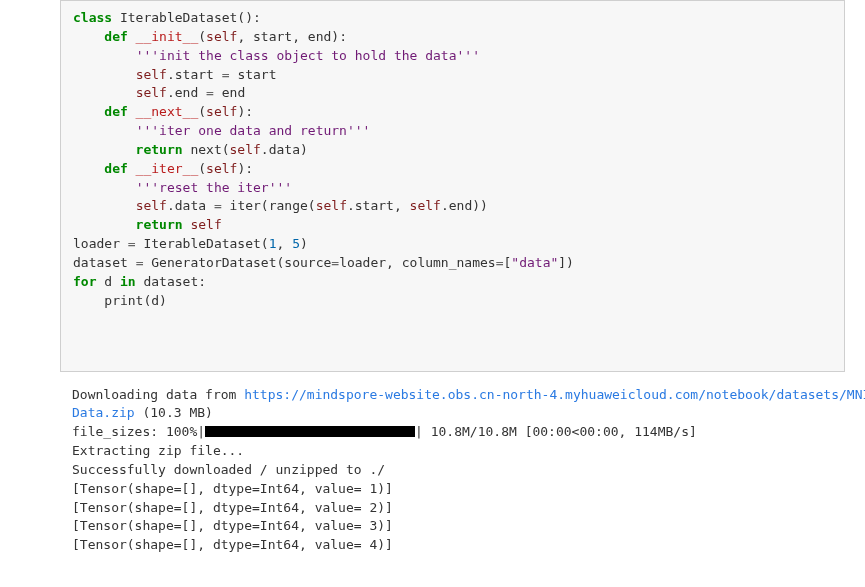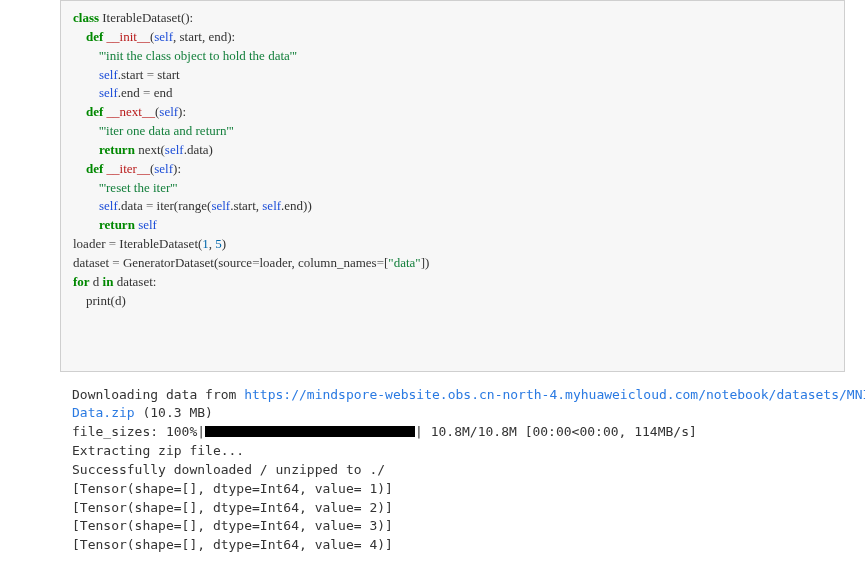--- a/index.html
+++ b/index.html
@@ -12,34 +12,33 @@
     height: 587px;
     overflow: hidden;
   }
   .code-cell {
     background: #f7f7f7;
     border: 1px solid #cfcfcf;
     padding: 8px 12px 60px 12px;
     margin: 0 20px 8px 60px;
     white-space: pre;
     color: #333;
-    font-family: Liberation Serif, serif;
   }
   .output-cell {
     background: #ffffff;
     padding: 6px 12px;
     margin: 0 20px 0 60px;
     white-space: pre;
     color: #333;
     font-family: "Consolas", "Menlo", "Monaco", monospace;
   }
   .kw  { color: #008800; font-weight: bold; }   
   .fn  { color: #b91c1c; }                       
-  .self{ color: #1d4ed8; }                       
-  .str { color: #15803d; }                       
+  .self{ color: #7f1d1d; }                       
+  .str { color: #701a75; }                       
   .num { color: #0066aa; }                       
   .op  { color: #666666; }
   .link { color: #2a7ae2; }
   .bar {
     display: inline-block;
     width: 210px;
     height: 11px;
     background: #000000;
     vertical-align: -1px;
   }

